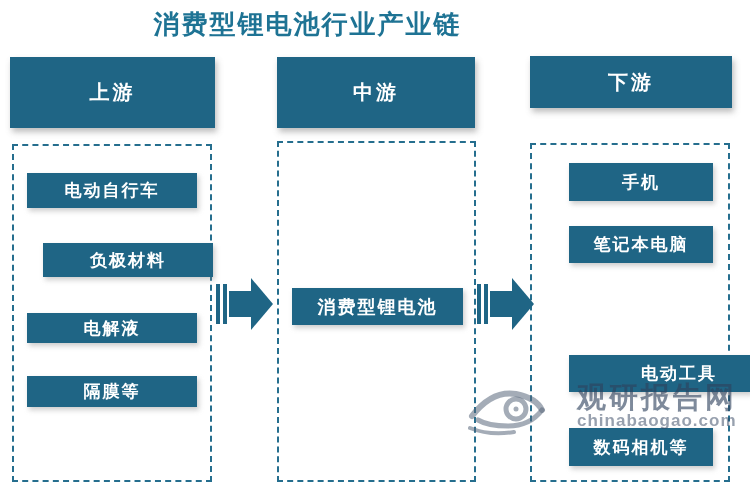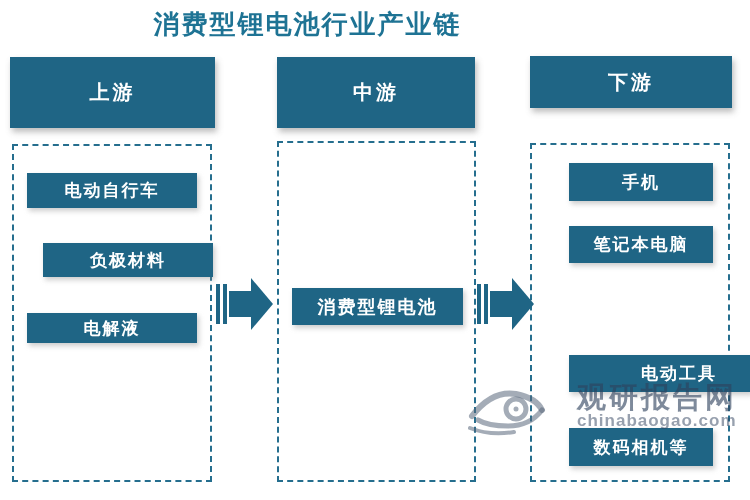--- a/index.html
+++ b/index.html
@@ -124,20 +124,21 @@
   <div class="hdr hdr-mid">中游</div>
   <div class="hdr hdr-down">下游</div>
 
   <div class="dashed dash-up"></div>
   <div class="dashed dash-mid"></div>
   <div class="dashed dash-down"></div>
 
   <div class="item up-item up-0">电动自行车</div>
   <div class="item up-item up-1">负极材料</div>
   <div class="item up-item up-2">电解液</div>
+  <div class="item up-item up-3">隔膜等</div>
 
   <div class="item mid-0">消费型锂电池</div>
 
   <div class="item down-item dn-0">手机</div>
   <div class="item down-item dn-1">笔记本电脑</div>
   <div class="item down-item dn-3">电动工具</div>
   <div class="item down-item dn-4">数码相机等</div>
 
   <svg class="arrow arrow-1" viewBox="0 0 60 56">
     <rect x="1" y="8" width="4" height="40" fill="#1f6585"></rect>

